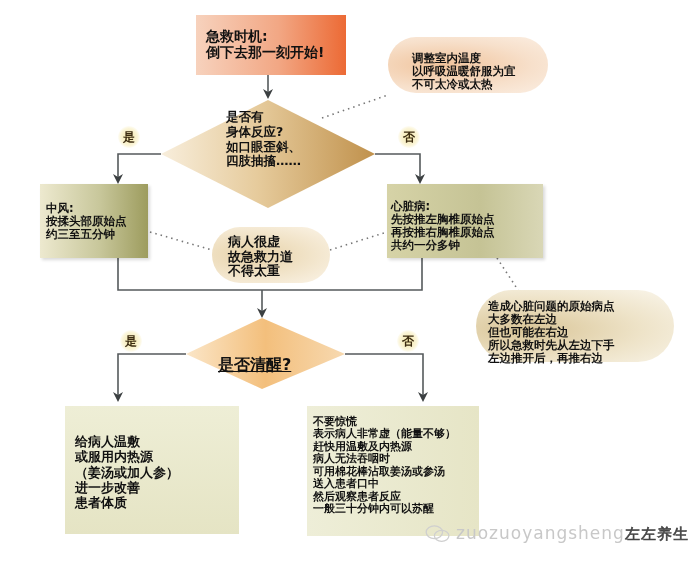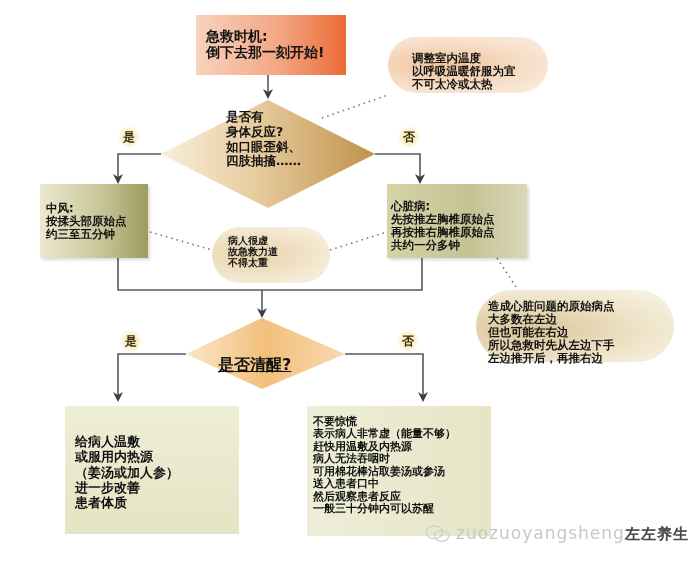--- a/index.html
+++ b/index.html
@@ -15,40 +15,40 @@
   #start .txt { position: absolute; left: 10px; top: 14px; font-size: 14px; }
 
   
   .pill { border-radius: 36px; }
   #note-temp { left: 388px; top: 37px; width: 160px; height: 56px;
     background: radial-gradient(ellipse at 35% 50%, #f0c39b 0%, #f7e0cb 60%, #fbeee2 100%);}
   #note-temp .txt { position: absolute; left: 24px; top: 15px; font-size: 11.5px; }
 
   #note-gentle { left: 212px; top: 227px; width: 118px; height: 56px;
     background: radial-gradient(ellipse at 35% 50%, #e7d2a8 0%, #f4e8d1 65%, #fbf4e8 100%);}
-  #note-gentle .txt { position: absolute; left: 16px; top: 8px; font-size: 10px; }
+  #note-gentle .txt { position: absolute; left: 16px; top: 8px; font-size: 13px; }
 
   #note-heart { left: 476px; top: 290px; width: 198px; height: 72px; border-radius: 40px;
     background: radial-gradient(ellipse at 25% 55%, #d9c597 0%, #eee3c8 55%, #faf6ec 100%);}
   #note-heart .txt { position: absolute; left: 12px; top: 10px; font-size: 11.5px; }
 
   
   .olive { background: linear-gradient(90deg, #ede9cf 0%, #c8c79b 55%, #9d9c5e 100%);
            box-shadow: 2px 2px 3px rgba(0,0,0,0.15); }
   #stroke-box { left: 40px; top: 184px; width: 108px; height: 74px; }
   #stroke-box .txt { position: absolute; left: 6px; top: 18px; font-size: 11.5px; }
   #heart-box { left: 387px; top: 184px; width: 140px; height: 74px;
-    background: linear-gradient(90deg, #d6d3a7 0%, #c5c395 60%, #d9d7b6 100%); }
+    background: linear-gradient(90deg, #d6d3a7 0%, #c5c395 60%, #d9d7b6 100%); padding-left: 16px; }
   #heart-box .txt { position: absolute; left: 4px; top: 16px; font-size: 11.5px; }
 
   .pale { background: linear-gradient(180deg, #eeeed6 0%, #e5e4c4 100%); }
   #yes-box { left: 65px; top: 406px; width: 174px; height: 128px; }
   #yes-box .txt { position: absolute; left: 10px; top: 28px; font-size: 13px; line-height: 1.18; }
   #no-box { left: 307px; top: 406px; width: 172px; height: 130px;
-    background: linear-gradient(90deg, #eeeed8 0%, #e6e5c6 100%); padding-left: 12px; }
+    background: linear-gradient(90deg, #eeeed8 0%, #e6e5c6 100%); }
   #no-box .txt { position: absolute; left: 6px; top: 10px; font-size: 11px; line-height: 1.13; }
 
   
   #q1 .txt { position: absolute; left: 226px; top: 110px; font-size: 12.5px; line-height: 1.18; }
   #q2 .txt { position: absolute; left: 218px; top: 356px; font-size: 16px; text-decoration: underline; }
 
   
   .yn { position: absolute; width: 22px; height: 22px; border-radius: 11px; font-size: 12px;
         color: #3a2a10; font-weight: bold; text-align: center; line-height: 22px;
         background: radial-gradient(circle, #f3e6a6 0%, #fbf5d8 55%, rgba(255,255,255,0) 75%); }

